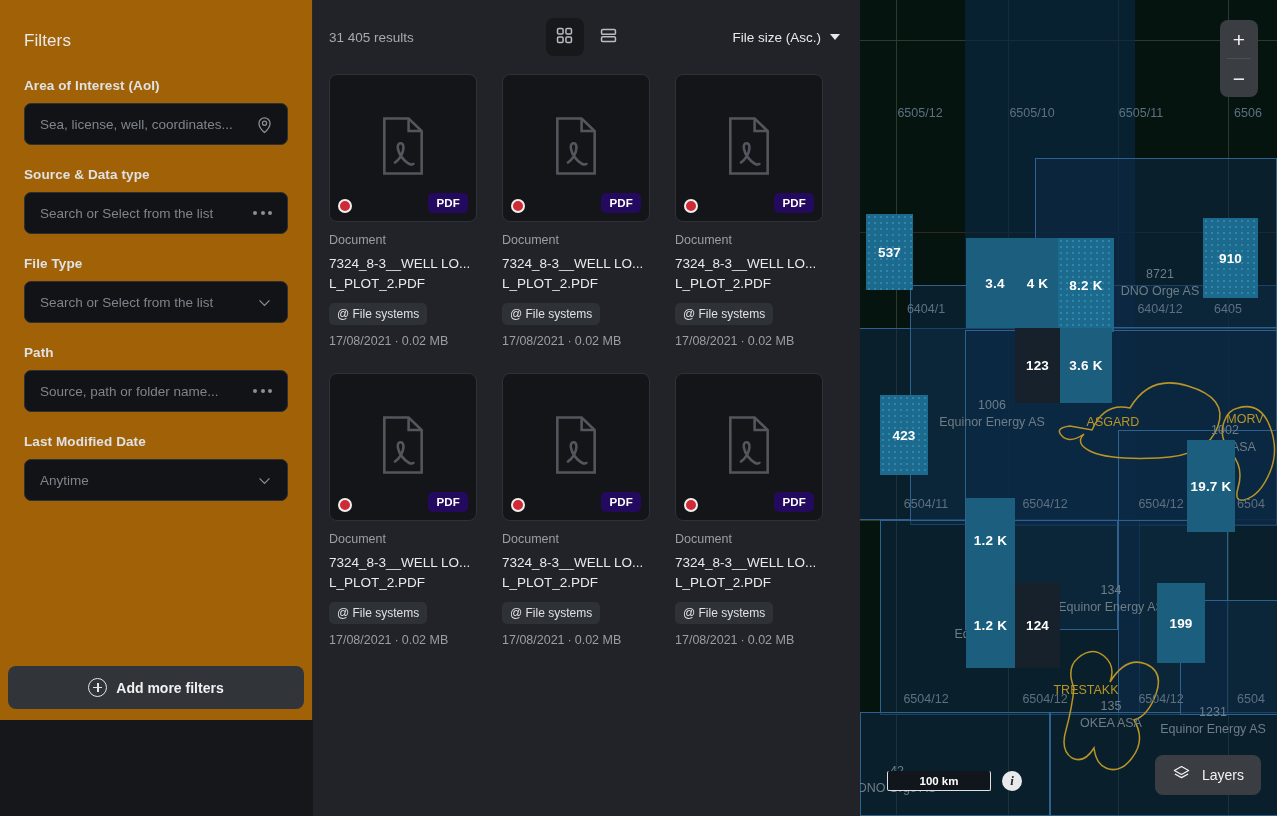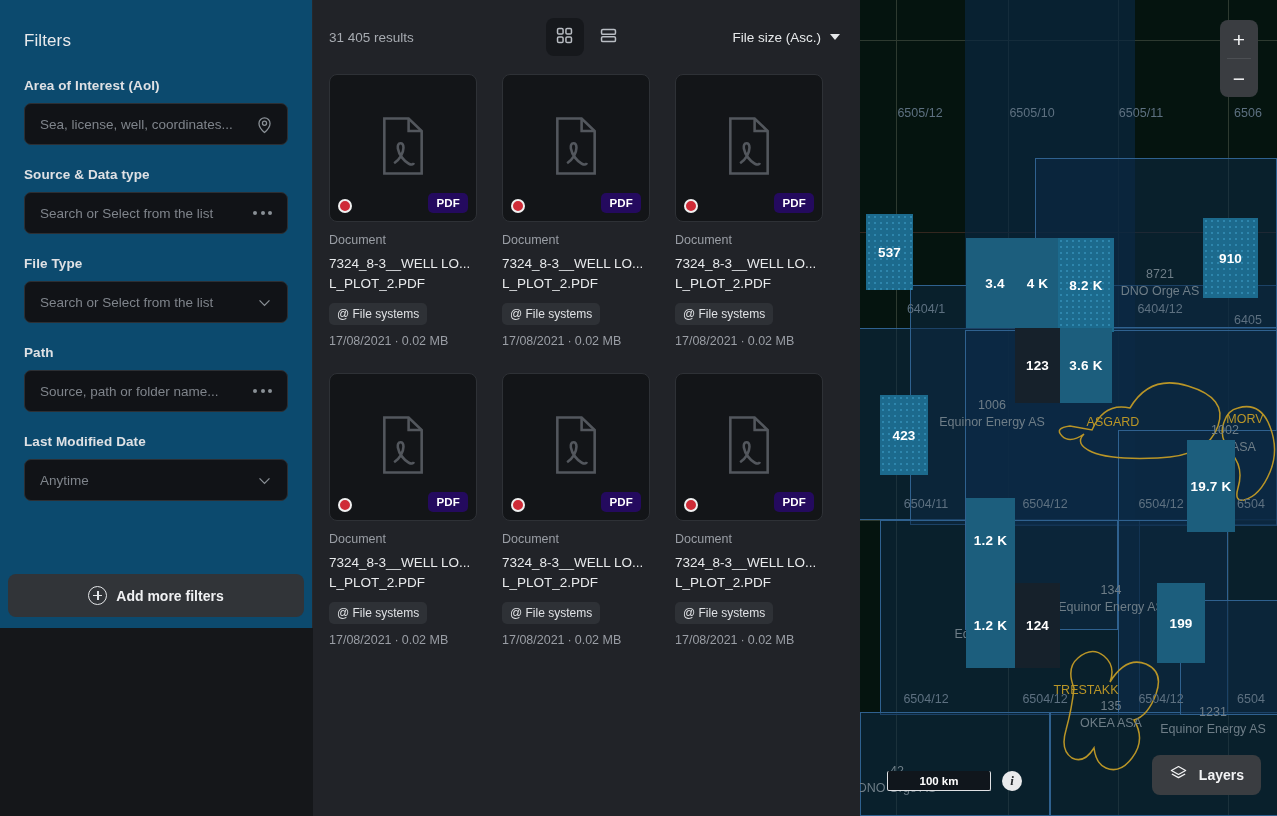--- a/index.html
+++ b/index.html
@@ -7,22 +7,22 @@
     width: 1277px; height: 816px;
     overflow: hidden;
     background: #15171a;
     font-family: "Liberation Sans", sans-serif;
     -webkit-font-smoothing: antialiased;
   }
   .app { display: flex; width: 1277px; height: 816px; }
 
   
   .sidebar {
-    width: 313px; height: 628px;
-    background: #0c4a6e;
+    width: 313px; height: 720px;
+    background: #a16207;
     border-right: 1px solid #26282c;
     position: relative;
     flex: none;
   }
   .sidebar-title {
     position: absolute; left: 24px; top: 31px;
     font-size: 17px; color: #e9eaec; font-weight: 400;
     letter-spacing: .1px;
   }
   .filters-body { position: absolute; top: 78px; left: 0; right: 0; }
@@ -207,21 +207,21 @@
     height: 38px; display: flex; align-items: center; justify-content: center;
     color: #f2f3f4; font-size: 21px; cursor: pointer; line-height: 1;
   }
   .zoom-div { height: 1px; background: #4c4f53; margin: 0 7px; }
   .layers-btn {
     position: absolute; right: 16px; bottom: 21px;
     height: 40px; background: #3a3d41;
     border-radius: 8px;
     display: flex; align-items: center; gap: 11px;
     padding: 0 17px;
-    color: #f2f3f4; font-size: 14px; font-weight: 700;
+    color: #f2f3f4; font-size: 14px; font-weight: 400;
     cursor: pointer; z-index: 12;
   }
   .scalebar {
     position: absolute; left: 27px; bottom: 25px;
     z-index: 12; display: flex; align-items: center; gap: 11px;
   }
   .scale-box {
     background: #10161c; border: 1.5px solid #dfe1e4;
     border-top: none;
     height: 20px; width: 104px;
@@ -488,21 +488,21 @@
     </svg>
 
     <div class="map-layer" id="map-labels">
         <div class="blk-label" style="left: 60px; top: 106px; transform: translateX(-50%);">6505/12</div>
         <div class="blk-label" style="left: 172px; top: 106px; transform: translateX(-50%);">6505/10</div>
         <div class="blk-label" style="left: 281px; top: 106px; transform: translateX(-50%);">6505/11</div>
         <div class="blk-label" style="left: 388px; top: 106px; transform: translateX(-50%);">6506</div>
         <div class="blk-label" style="left: 66px; top: 302px; transform: translateX(-50%);">6404/1</div>
         <div class="blk-label" style="left: 180px; top: 302px; transform: translateX(-50%);">6404/11</div>
         <div class="blk-label" style="left: 300px; top: 302px; transform: translateX(-50%);">6404/12</div>
-        <div class="blk-label" style="left: 388px; top: 302px; transform: translateX(-50%); margin-top: 11px;">6405</div>
+        <div class="blk-label" style="left: 368px; top: 302px; transform: translateX(-50%);">6405</div>
         <div class="blk-label" style="left: 66px; top: 497px; transform: translateX(-50%);">6504/11</div>
         <div class="blk-label" style="left: 185px; top: 497px; transform: translateX(-50%);">6504/12</div>
         <div class="blk-label" style="left: 301px; top: 497px; transform: translateX(-50%);">6504/12</div>
         <div class="blk-label" style="left: 391px; top: 497px; transform: translateX(-50%);">6504</div>
         <div class="blk-label" style="left: 66px; top: 692px; transform: translateX(-50%);">6504/12</div>
         <div class="blk-label" style="left: 185px; top: 692px; transform: translateX(-50%);">6504/12</div>
         <div class="blk-label" style="left: 301px; top: 692px; transform: translateX(-50%);">6504/12</div>
         <div class="blk-label" style="left: 391px; top: 692px; transform: translateX(-50%);">6504</div>
         <div class="op-label" style="left: 300px; top: 266px; transform: translateX(-50%);">
           <div>8721</div>

